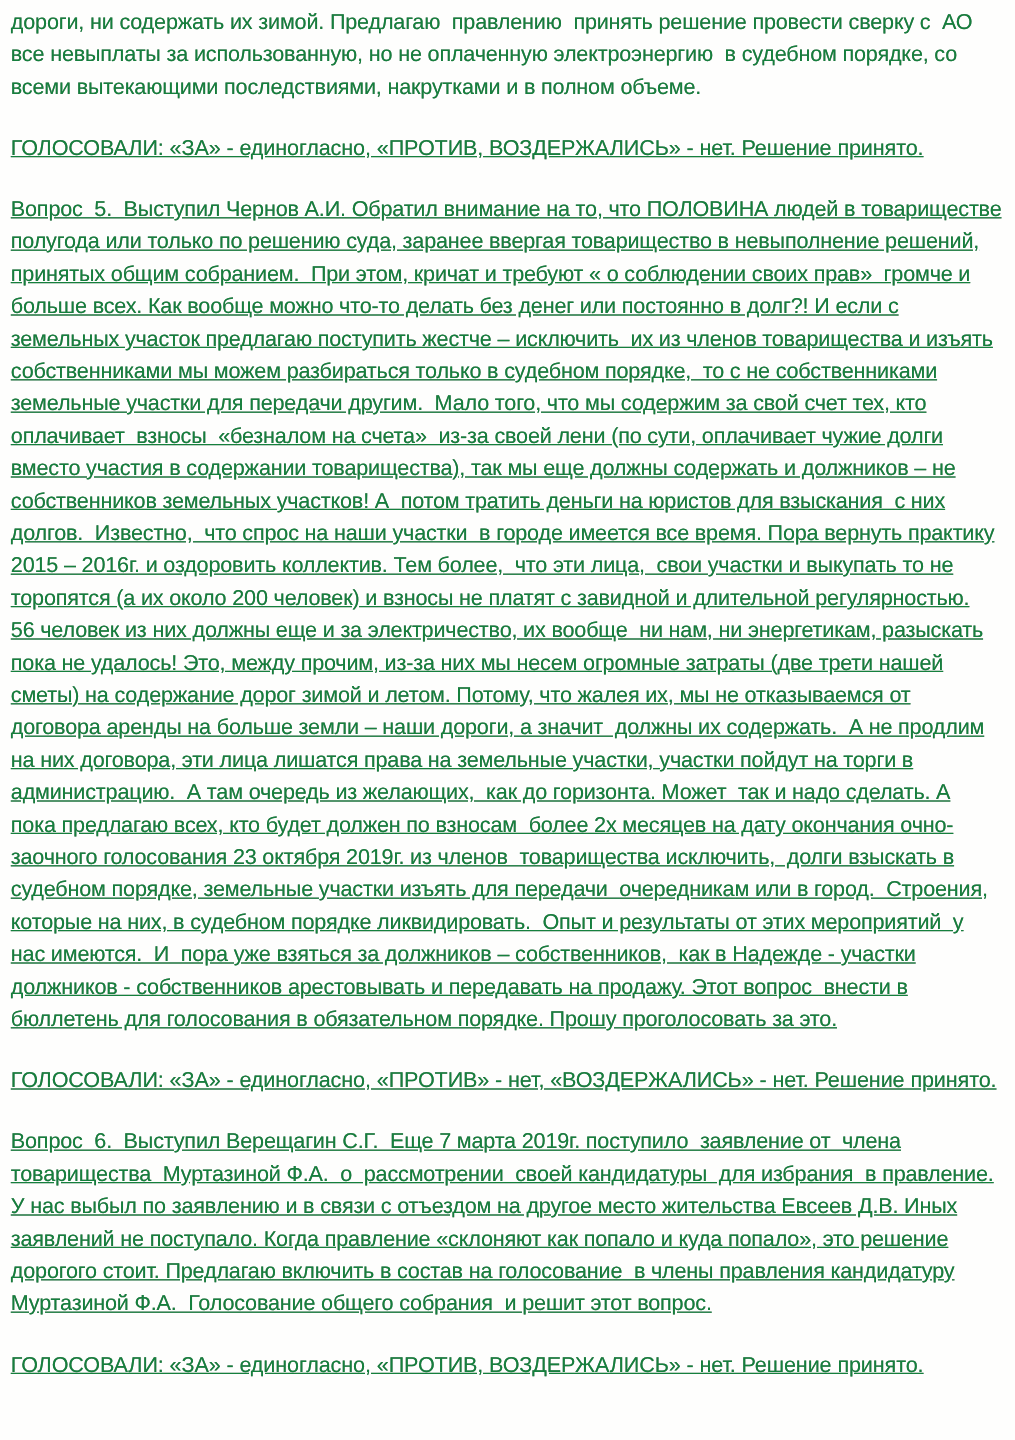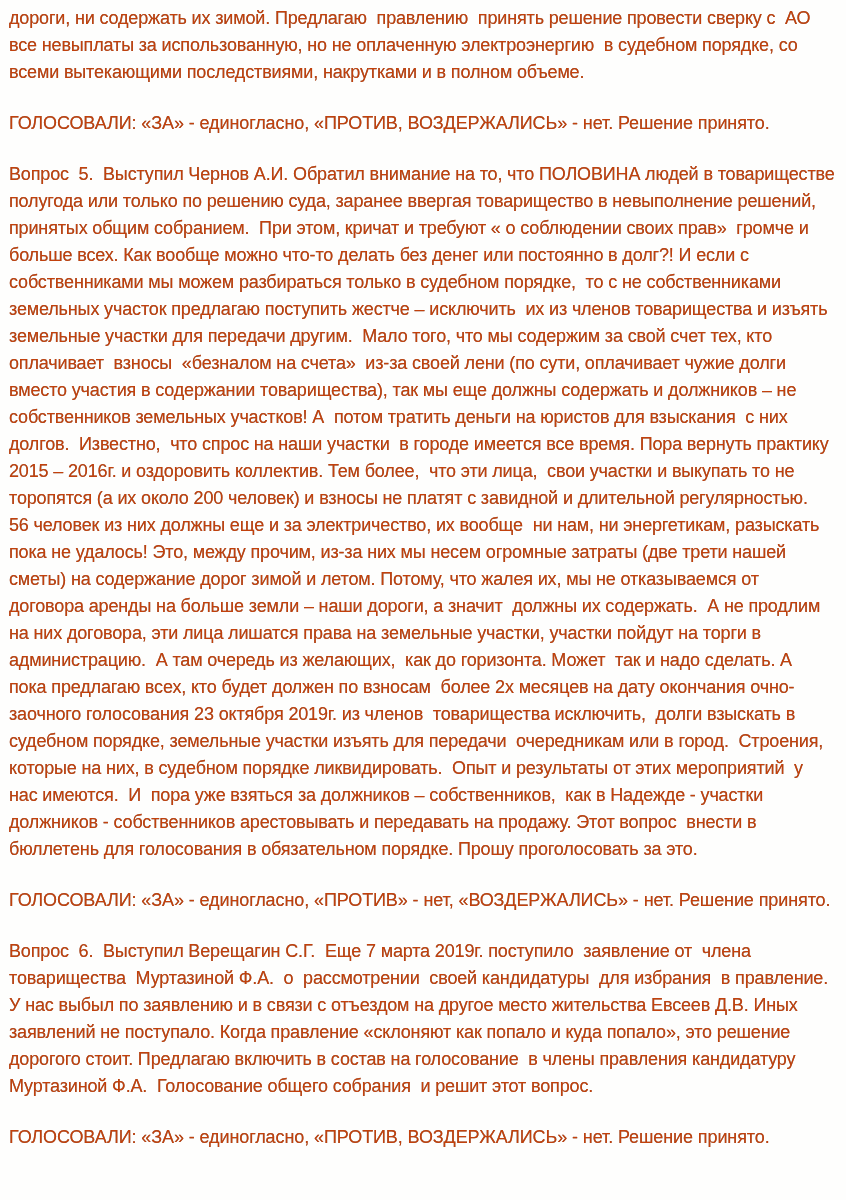--- a/index.html
+++ b/index.html
@@ -10,29 +10,29 @@
   body {
     width: 846px;
     height: 1200px;
     overflow: hidden;
   }
   .page {
     width: 846px;
     height: 1200px;
     box-sizing: border-box;
     background: #fefefd;
-    color: #c2410c;
+    color: #15803d;
     font-family: "Liberation Sans", "DejaVu Sans", sans-serif;
     font-size: 18px;
     line-height: 27px;
     padding: 5px 8px 0 9px;
     text-shadow: 0 0 0.5px rgba(55, 55, 55, 0.6);
   }
   .block { margin: 0; }
-  .block + .block { margin-top: 24px; }
+  .block + .block { margin-top: 24px; text-decoration: underline; }
   .line {
     white-space: pre-wrap;
     letter-spacing: -0.15px;
   }
   .vote .line { letter-spacing: -0.1px; }
 </style>
 </head>
 <body>
 
 <div class="page">
@@ -43,22 +43,22 @@
         <div class="line">всеми вытекающими последствиями, накрутками и в полном объеме.</div>
       </div>
       <div class="block vote">
         <div class="line">ГОЛОСОВАЛИ: «ЗА» - единогласно, «ПРОТИВ, ВОЗДЕРЖАЛИСЬ» - нет. Решение принято.</div>
       </div>
       <div class="block paragraph">
         <div class="line">Вопрос  5.  Выступил Чернов А.И. Обратил внимание на то, что ПОЛОВИНА людей в товариществе</div>
         <div class="line">полугода или только по решению суда, заранее ввергая товарищество в невыполнение решений,</div>
         <div class="line">принятых общим собранием.  При этом, кричат и требуют « о соблюдении своих прав»  громче и</div>
         <div class="line">больше всех. Как вообще можно что-то делать без денег или постоянно в долг?! И если с</div>
+        <div class="line">земельных участок предлагаю поступить жестче – исключить  их из членов товарищества и изъять</div>
         <div class="line">собственниками мы можем разбираться только в судебном порядке,  то с не собственниками</div>
-        <div class="line">земельных участок предлагаю поступить жестче – исключить  их из членов товарищества и изъять</div>
         <div class="line">земельные участки для передачи другим.  Мало того, что мы содержим за свой счет тех, кто</div>
         <div class="line">оплачивает  взносы  «безналом на счета»  из-за своей лени (по сути, оплачивает чужие долги</div>
         <div class="line">вместо участия в содержании товарищества), так мы еще должны содержать и должников – не</div>
         <div class="line">собственников земельных участков! А  потом тратить деньги на юристов для взыскания  с них</div>
         <div class="line">долгов.  Известно,  что спрос на наши участки  в городе имеется все время. Пора вернуть практику</div>
         <div class="line">2015 – 2016г. и оздоровить коллектив. Тем более,  что эти лица,  свои участки и выкупать то не</div>
         <div class="line">торопятся (а их около 200 человек) и взносы не платят с завидной и длительной регулярностью.</div>
         <div class="line">56 человек из них должны еще и за электричество, их вообще  ни нам, ни энергетикам, разыскать</div>
         <div class="line">пока не удалось! Это, между прочим, из-за них мы несем огромные затраты (две трети нашей</div>
         <div class="line">сметы) на содержание дорог зимой и летом. Потому, что жалея их, мы не отказываемся от</div>

